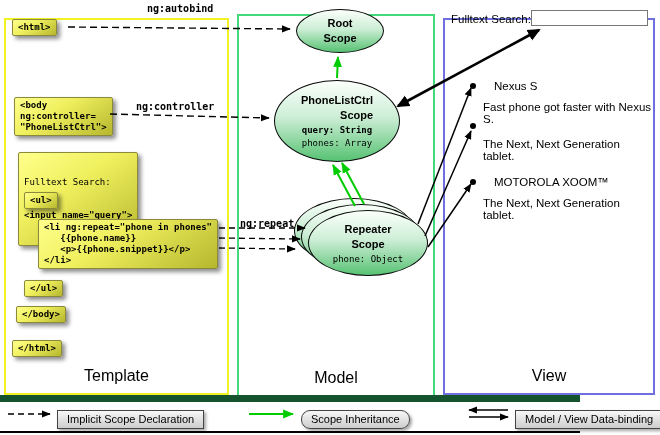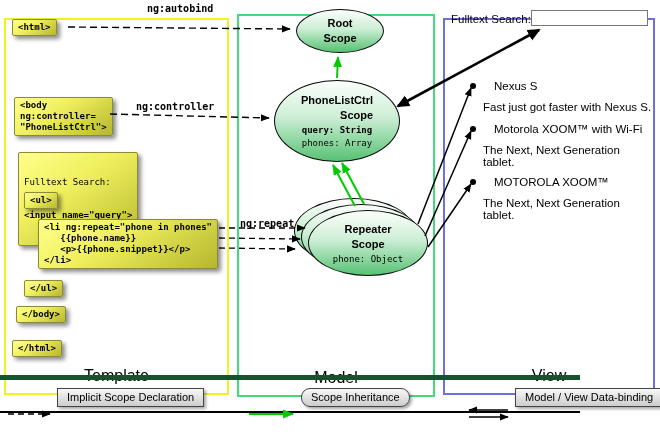--- a/index.html
+++ b/index.html
@@ -54,22 +54,22 @@
     border:1px solid #777; background:#fff; font-size:11px; padding:0 3px;
     font-family:"Liberation Sans", sans-serif; }
   .view-item { position:absolute; left:470px; width:182px; }
   .vi-row { display:flex; align-items:center; gap:18px; }
   .bullet { width:6px; height:6px; border-radius:50%; background:#000; flex:0 0 auto; }
   .vi-title { font-size:11.5px; }
   .vi-sub { font-size:11.5px; margin-left:13px; margin-top:9px; }
   .view-item-1 { top:80px; } .view-item-2 { top:123px; } .view-item-3 { top:176px; }
 
   
-  .legend { position:absolute; left:0; top:375px; width:580px; height:38px;
-    border-top:5px solid #14532d; border-bottom:2px solid #000; }
+  .legend { position:absolute; left:0; top:395px; width:580px; height:38px;
+    border-top:7px solid #14532d; border-bottom:2px solid #000; }
   .legend-box { position:absolute; top:8px; font-size:11px; padding:2px 9px 3px;
     background:linear-gradient(#f7f7f7,#cdcdcd); border:1px solid #444;
     box-shadow:2px 2px 3px rgba(0,0,0,0.35); white-space:nowrap; }
   .legend-box-1 { left:57px; }
   .legend-box-2 { left:301px;border-radius:9px; }
   .legend-box-3 { left:515px; }
 
   .overlay { position:absolute; left:0; top:0; pointer-events:none; }
 </style>
 </head>
@@ -127,26 +127,25 @@
   </div>
 
   <span class="view-search-label">Fulltext Search:</span>
   <input class="view-search-input" type="text" value="" style="">
 
   <div class="view-item view-item-1">
     <div class="vi-row">
       <span class="bullet"></span>
       <span class="vi-title">Nexus S</span>
     </div>
-    <div class="vi-sub">Fast just got faster with Nexus S.</div>
+    <div class="vi-sub">Fast phone got faster with Nexus S.</div>
   </div>
   <div class="view-item view-item-2">
     <div class="vi-row">
       <span class="bullet"></span>
-      <span class="vi-title">Motorola XOOM™ with Wi-Fi</span>
     </div>
     <div class="vi-sub">The Next, Next Generation tablet.</div>
   </div>
   <div class="view-item view-item-3">
     <div class="vi-row">
       <span class="bullet"></span>
       <span class="vi-title">MOTOROLA XOOM™</span>
     </div>
     <div class="vi-sub">The Next, Next Generation tablet.</div>
   </div>

